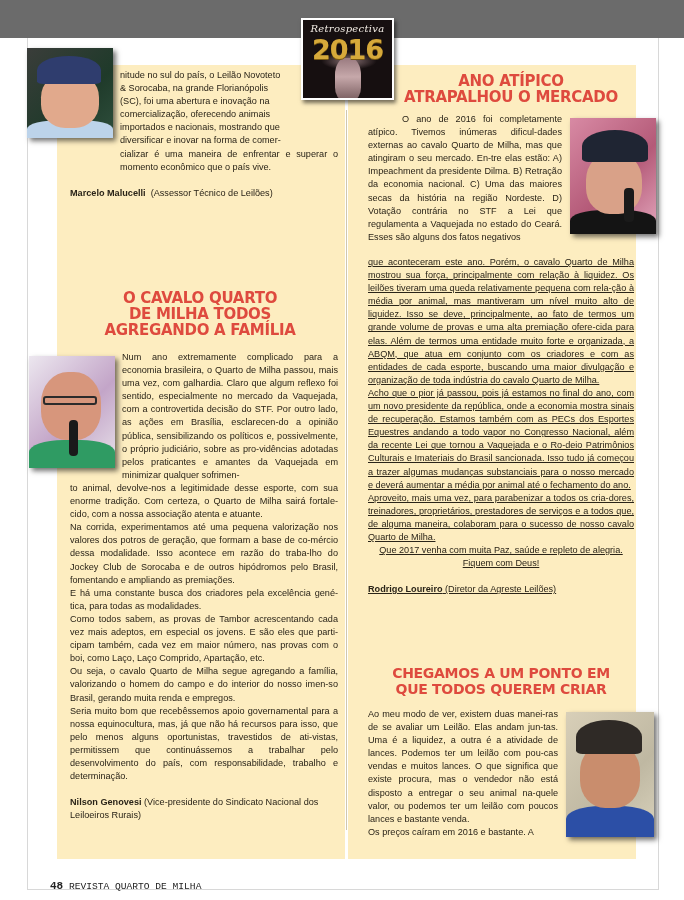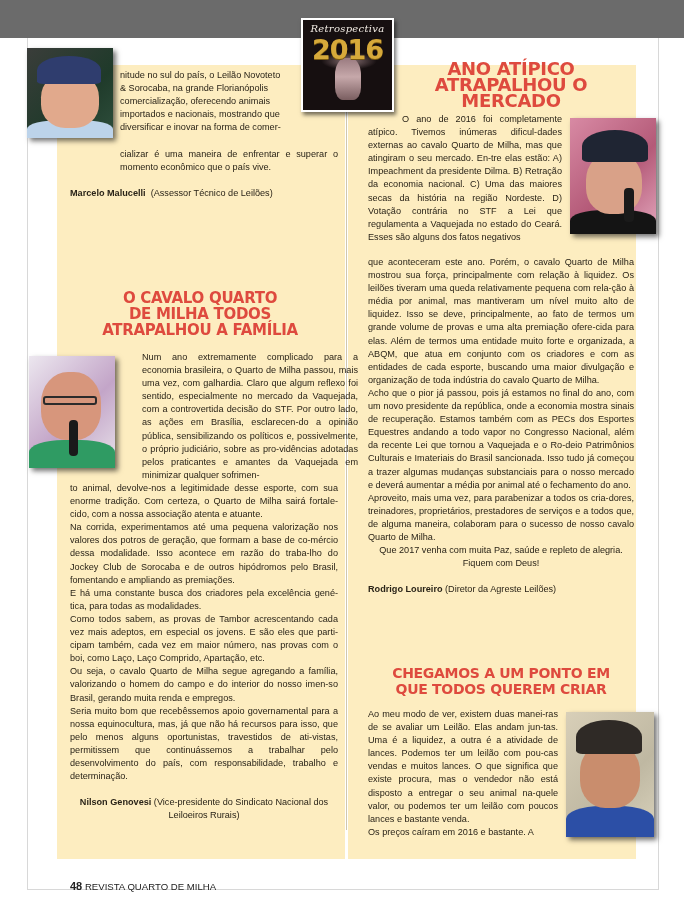--- a/index.html
+++ b/index.html
@@ -8,21 +8,21 @@
 
   .topbar { position: absolute; left: 0; top: 0; width: 684px; height: 38px; background: #6b6b6b; }
   .page { position: absolute; left: 27px; top: 38px; width: 632px; height: 852px; background: #fff;
           border-left: 1px solid #d8d8d8; border-right: 1px solid #d8d8d8; border-bottom: 1px solid #d8d8d8; }
 
   .cream { position: absolute; background: #fdedc0; }
   .cream.left { left: 57px; top: 65px; width: 288px; height: 794px; }
   .cream.right { left: 348px; top: 65px; width: 288px; height: 794px; }
   .divider { position: absolute; left: 346px; top: 110px; width: 1px; height: 720px; background: #cfc7b0; }
 
-  .cover { position: absolute; left: 301px; top: 18px; width: 93px; height: 94px; background: #160f10;
+  .cover { position: absolute; left: 301px; top: 18px; width: 93px; height: 82px; background: #160f10;
            border: 2px solid #ffffff; box-shadow: 2px 3px 4px rgba(0,0,0,0.55); overflow: hidden; }
   .cover .ret { position: absolute; left: 0; top: 3px; width: 100%; text-align: center; color: #f4eee6;
                 font-family: "DejaVu Serif", serif; font-style: italic; font-size: 10px; letter-spacing: 0.3px; }
   .cover .yr { position: absolute; left: 0; top: 14px; width: 100%; text-align: center; color: #d6a93a;
                font-family: "DejaVu Sans", sans-serif; font-weight: bold; font-size: 27px; letter-spacing: -1px;
                text-shadow: 0 1px 0 #7a5a10; }
   .cover .horse { position: absolute; left: 32px; top: 38px; width: 26px; height: 42px;
                   background: linear-gradient(180deg, #9a7b80 0%, #c6a8aa 45%, #7a5e60 100%);
                   border-radius: 40% 40% 30% 30%; }
   .cover .horse2 { position: absolute; left: 18px; top: 32px; width: 56px; height: 18px;
@@ -62,21 +62,21 @@
   .p4 .shirt { left: 0; top: 94px; width: 88px; height: 32px; background: #2c4fa6; }
 
   .txt { position: absolute; font-size: 9.15px; line-height: 13.1px; text-align: justify; color: #2a2418; }
   .txt p { margin: 0; }
   .txt .sig { margin-top: 13px; }
   .txt .sig b { font-weight: bold; }
 
   .headline { position: absolute; text-align: center; color: #de4a3e; font-weight: bold;
               font-family: "DejaVu Sans", sans-serif; letter-spacing: -0.3px; }
 
-  .footer { position: absolute; left: 70px; top: 880px; font-family: Liberation Sans, sans-serif; font-size: 9.6px; color: #222; }
+  .footer { position: absolute; left: 50px; top: 880px; font-family: Liberation Mono, monospace; font-size: 9.6px; color: #222; }
   .footer .num { font-weight: bold; font-size: 11px; }
 </style>
 </head>
 <body>
 
 <div class="topbar"></div>
 <div class="page"></div>
 
 <div class="cream left"></div>
 <div class="cream right"></div>
@@ -92,77 +92,78 @@
 <div class="photo p1">
   <div class="bg"></div>
   <div class="shirt"></div>
   <div class="face"></div>
   <div class="cap"></div>
 </div>
 
 <div class="txt" style="left:120px; top:69px; width:218px;">
   <p>nitude no sul do país, o Leilão Novoteto</p>
   <p>&amp; Sorocaba, na grande Florianópolis</p>
+  <p>(SC), foi uma abertura e inovação na</p>
   <p>comercialização, oferecendo animais</p>
   <p>importados e nacionais, mostrando que</p>
   <p>diversificar e inovar na forma de comer-</p>
 </div>
 <div class="txt" style="left:70px; top:148px; width:268px;">
   <p style="padding-left:50px;">cializar é uma maneira de enfrentar e superar o momento econômico que o país vive.</p>
   <p class="sig">
     <b>Marcelo Malucelli</b>&nbsp;&nbsp;<span>(Assessor Técnico de Leilões)</span>
   </p>
 </div>
 
 <div class="headline" style="left:60px; top:290px; width:280px; font-size:15px; line-height:16px;">
   <div>O CAVALO QUARTO</div>
   <div>DE MILHA TODOS</div>
-  <div>ATRAPALHOU A FAMÍLIA</div>
+  <div>AGREGANDO A FAMÍLIA</div>
 </div>
 
 <div class="photo p3">
   <div class="bg"></div>
   <div class="shirt"></div>
   <div class="face"></div>
   <div class="glasses"></div>
   <div class="mic"></div>
 </div>
 
-<div class="txt" style="left:122px; top:351px; width:216px;margin-left:20px;">
+<div class="txt" style="left:122px; top:351px; width:216px;">
   <p>Num ano extremamente complicado para a economia brasileira, o Quarto de Milha passou, mais uma vez, com galhardia. Claro que algum reflexo foi sentido, especialmente no mercado da Vaquejada, com a controvertida decisão do STF. Por outro lado, as ações em Brasília, esclarecen-do a opinião pública, sensibilizando os políticos e, possivelmente, o próprio judiciário, sobre as pro-vidências adotadas pelos praticantes e amantes da Vaquejada em minimizar qualquer sofrimen-</p>
 </div>
 <div class="txt" style="left:70px; top:482px; width:268px;">
   <p>to animal, devolve-nos a legitimidade desse esporte, com sua enorme tradição. Com certeza, o Quarto de Milha sairá fortale-cido, com a nossa associação atenta e atuante.</p>
   <p>Na corrida, experimentamos até uma pequena valorização nos valores dos potros de geração, que formam a base de co-mércio dessa modalidade. Isso acontece em razão do traba-lho do Jockey Club de Sorocaba e de outros hipódromos pelo Brasil, fomentando e ampliando as premiações.</p>
   <p>E há uma constante busca dos criadores pela excelência gené-tica, para todas as modalidades.</p>
   <p>Como todos sabem, as provas de Tambor acrescentando cada vez mais adeptos, em especial os jovens. E são eles que parti-cipam também, cada vez em maior número, nas provas com o boi, como Laço, Laço Comprido, Apartação, etc.</p>
   <p>Ou seja, o cavalo Quarto de Milha segue agregando a família, valorizando o homem do campo e do interior do nosso imen-so Brasil, gerando muita renda e empregos.</p>
   <p>Seria muito bom que recebêssemos apoio governamental para a nossa equinocultura, mas, já que não há recursos para isso, que pelo menos alguns oportunistas, travestidos de ati-vistas, permitissem que  continuássemos a trabalhar pelo desenvolvimento do país, com responsabilidade, trabalho e determinação.</p>
-  <p class="sig" style="text-align:center;">
+  <p class="sig" style="text-align:left;">
     <b>Nilson Genovesi</b> <span>(Vice-presidente do Sindicato Nacional dos Leiloeiros Rurais)</span>
   </p>
 </div>
 
-<div class="headline" style="left:388px; top:61px; width:246px; font-size:18px; line-height:16px;">
+<div class="headline" style="left:388px; top:73px; width:246px; font-size:15px; line-height:16px;">
   <div>ANO ATÍPICO</div>
   <div>ATRAPALHOU O MERCADO</div>
 </div>
 
 <div class="photo p2">
   <div class="bg"></div>
   <div class="shirt"></div>
   <div class="face"></div>
   <div class="cap"></div>
   <div class="mic"></div>
 </div>
 
 <div class="txt" style="left:368px; top:113px; width:194px;">
   <p style="text-indent:34px;">O ano de 2016 foi completamente atípico. Tivemos inúmeras dificul-dades externas ao cavalo Quarto de Milha, mas que atingiram o seu mercado. En-tre elas estão: A) Impeachment da presidente Dilma. B) Retração da economia nacional. C) Uma das maiores secas da história na região Nordeste. D) Votação contrária no STF a Lei que regulamenta a Vaquejada no estado do Ceará. Esses são alguns dos fatos negativos</p>
 </div>
-<div class="txt" style="left:368px; top:256px; width:266px;">
+<div class="txt" style="left:368px; top:256px; width:266px;text-decoration:underline;">
   <p>que aconteceram este ano. Porém, o cavalo Quarto de Milha mostrou sua força, principalmente com relação à liquidez. Os leilões tiveram uma queda relativamente pequena com rela-ção à média por animal, mas mantiveram um nível muito alto de liquidez. Isso se deve, principalmente, ao fato de termos um grande volume de provas e uma alta premiação ofere-cida para elas. Além de termos uma entidade muito forte e organizada, a ABQM, que atua em conjunto com os criadores e com as entidades de cada esporte, buscando uma maior divulgação e organização de toda indústria do cavalo Quarto de Milha.</p>
   <p>Acho que o pior já passou, pois já estamos no final do ano, com um novo presidente da república, onde a economia mostra sinais de recuperação. Estamos também com as PECs dos Esportes Equestres andando a todo vapor no Congresso Nacional, além da recente Lei que tornou a Vaquejada e o Ro-deio Patrimônios Culturais e Imateriais do Brasil sancionada. Isso tudo já começou a trazer algumas mudanças substanciais para o nosso mercado e deverá aumentar a média por animal até o fechamento do ano.</p>
   <p>Aproveito, mais uma vez, para parabenizar a todos os cria-dores, treinadores, proprietários, prestadores de serviços e a todos que, de alguma maneira, colaboram para o sucesso de nosso cavalo Quarto de Milha.</p>
   <p style="text-align:center;">Que 2017 venha com muita Paz, saúde e repleto de alegria. Fiquem com Deus!</p>
   <p class="sig" style="text-align:left;">
     <b>Rodrigo Loureiro</b> <span>(Diretor da Agreste Leilões)</span>
   </p>
 </div>
 
 <div class="headline" style="left:366px; top:666px; width:270px; font-size:14px; line-height:15.5px;">

